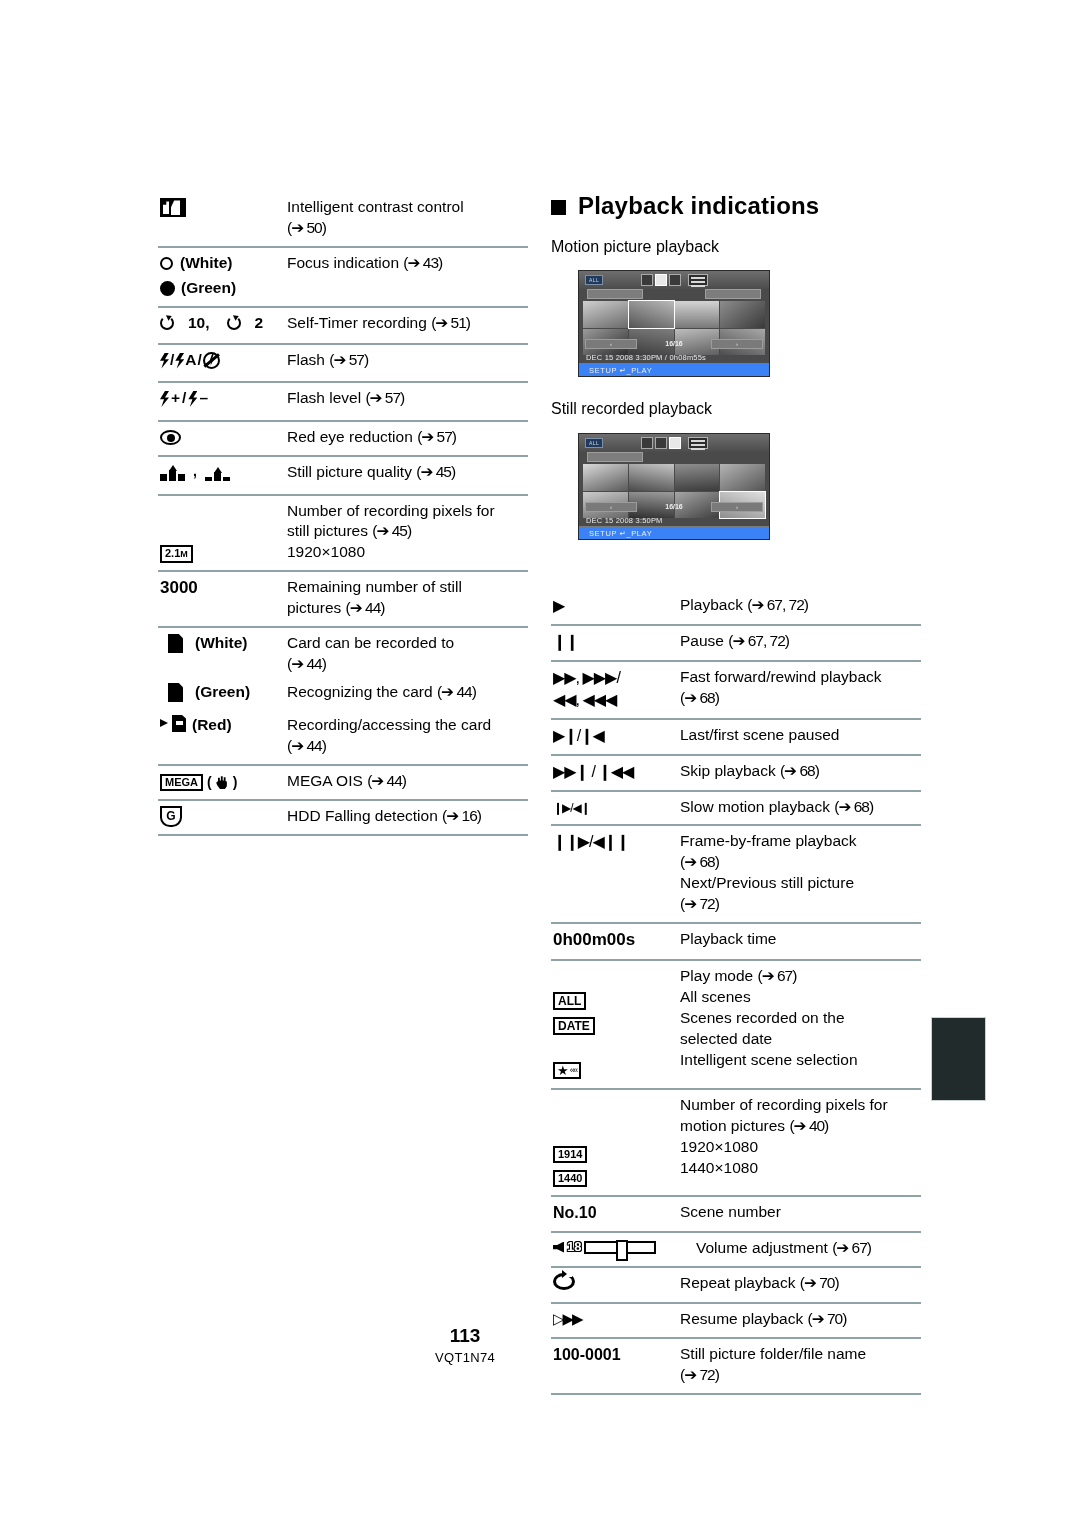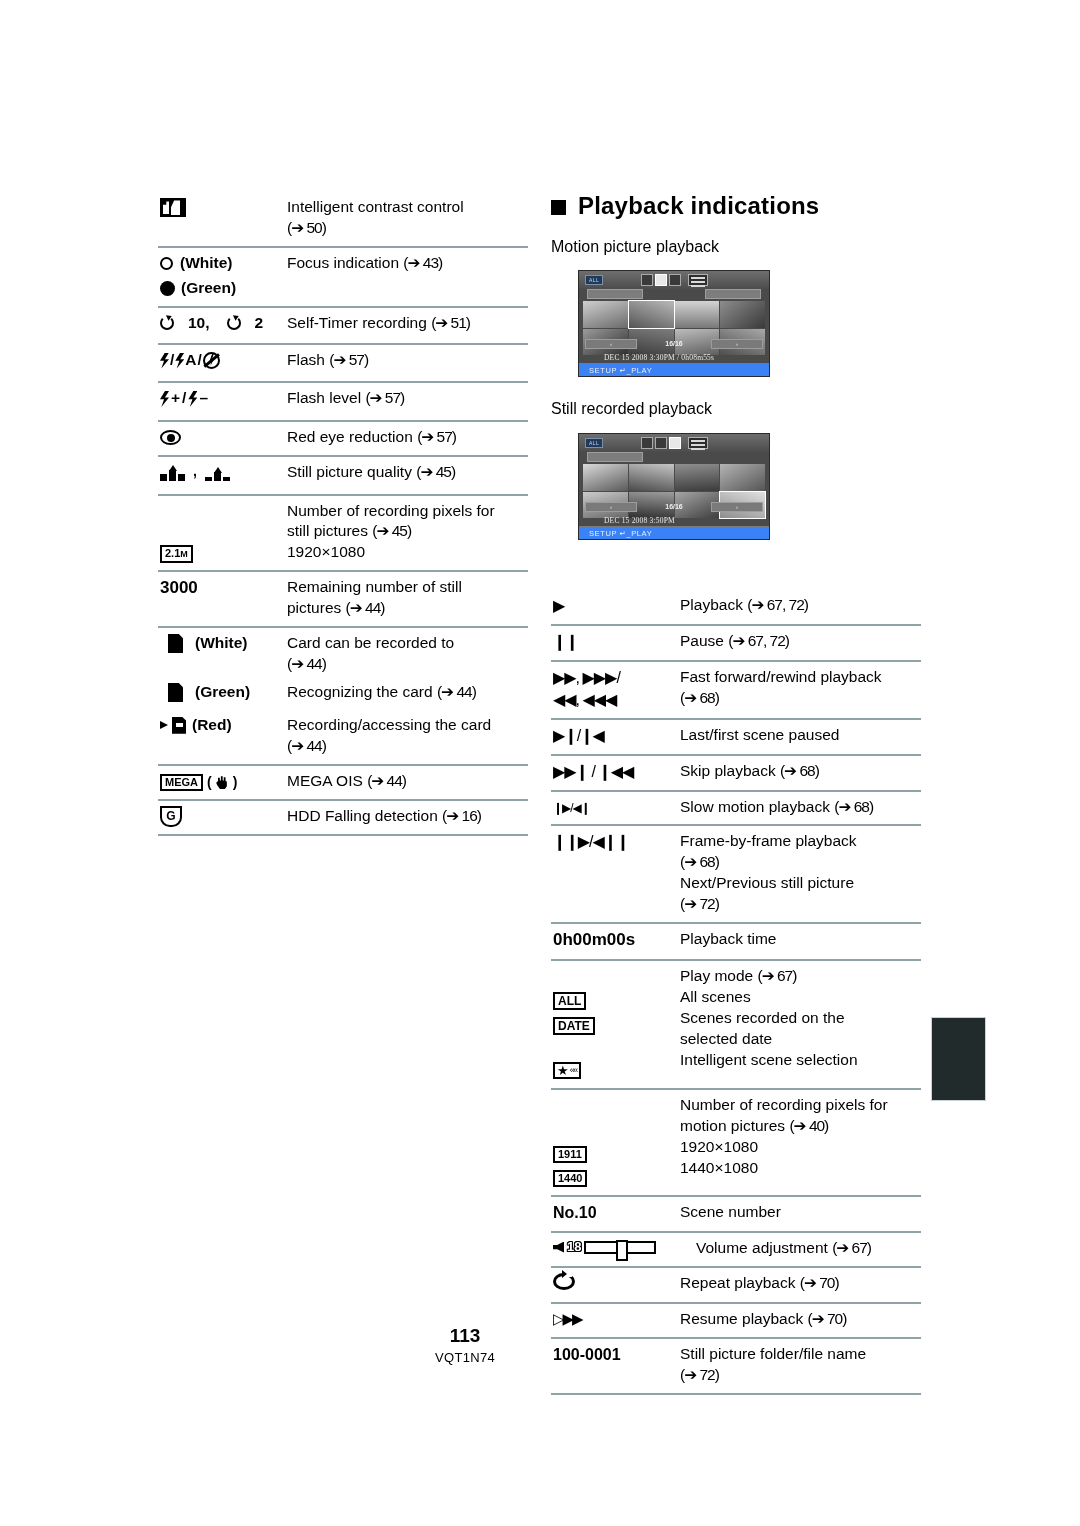--- a/index.html
+++ b/index.html
@@ -140,22 +140,21 @@
   .lcd-nav .arrL { left: 6px; }
   .lcd-nav .arrR { right: 6px; }
   .lcd-nav .pg {
     position: absolute; left: 0; right: 0; text-align: center;
     color: #f0f0f0; font-size: 7px; font-weight: bold; line-height: 10px;
   }
 
   .lcd-date {
     position: absolute; left: 7px; bottom: 14px;
     color: #e9e9e9; font-size: 7.5px; letter-spacing: .2px;
-    font-family: Liberation Serif, serif;
-    margin-left: 18px;
+    font-family: Liberation Sans, sans-serif;
   }
   .lcd-file {
     position: absolute; right: 6px; bottom: 1px;
     color: #d8d8d8; font-size: 7px;
   }
   .lcd-foot {
     position: absolute; left: 0; right: 0; bottom: 0; height: 13px;
     background: #3b82f6; border-top: 1px solid #7a7a7a;
     color: #efefef; font-size: 7.5px; line-height: 13px; padding-left: 10px;
     letter-spacing: .6px;
@@ -523,21 +522,21 @@
             </span>
           </td>
           <td class="desc">
             <span>Recognizing the card</span>
             <span class="ar">(➔ 44)</span>
           </td>
         </tr>
 
         <tr class="noline">
           <td class="sym">
-            <span style="display:inline-flex;align-items:center;gap:6px;">
+            <span style="display:inline-flex;gap:6px;">
               <span class="ic ic-card-in">
                 <span class="c"></span>
                   <span class="w"></span>
                   <span class="a"></span>
               </span>
               <span class="b">(Red)</span>
             </span>
           </td>
           <td class="desc">
             <span>Recording/accessing the card</span><br>
@@ -760,21 +759,21 @@
             <span>All scenes</span><br>
             <span>Scenes recorded on the</span><br>
             <span>selected date</span><br>
             <span>Intelligent scene selection</span>
           </td>
         </tr>
 
         <tr>
           <td class="sym">
             <div style="height:48px"></div>
-            <div style="margin-bottom:3px"><span class="boxlabel sm">1911</span></div>
+            <div style="margin-bottom:3px"><span class="boxlabel sm">1914</span></div>
             <div><span class="boxlabel sm">1440</span></div>
           </td>
           <td class="desc">
             <span>Number of recording pixels for</span><br>
             <span>motion pictures</span>
             <span class="ar">(➔ 40)</span><br>
             <span>1920×1080</span><br>
             <span>1440×1080</span>
           </td>
         </tr>

